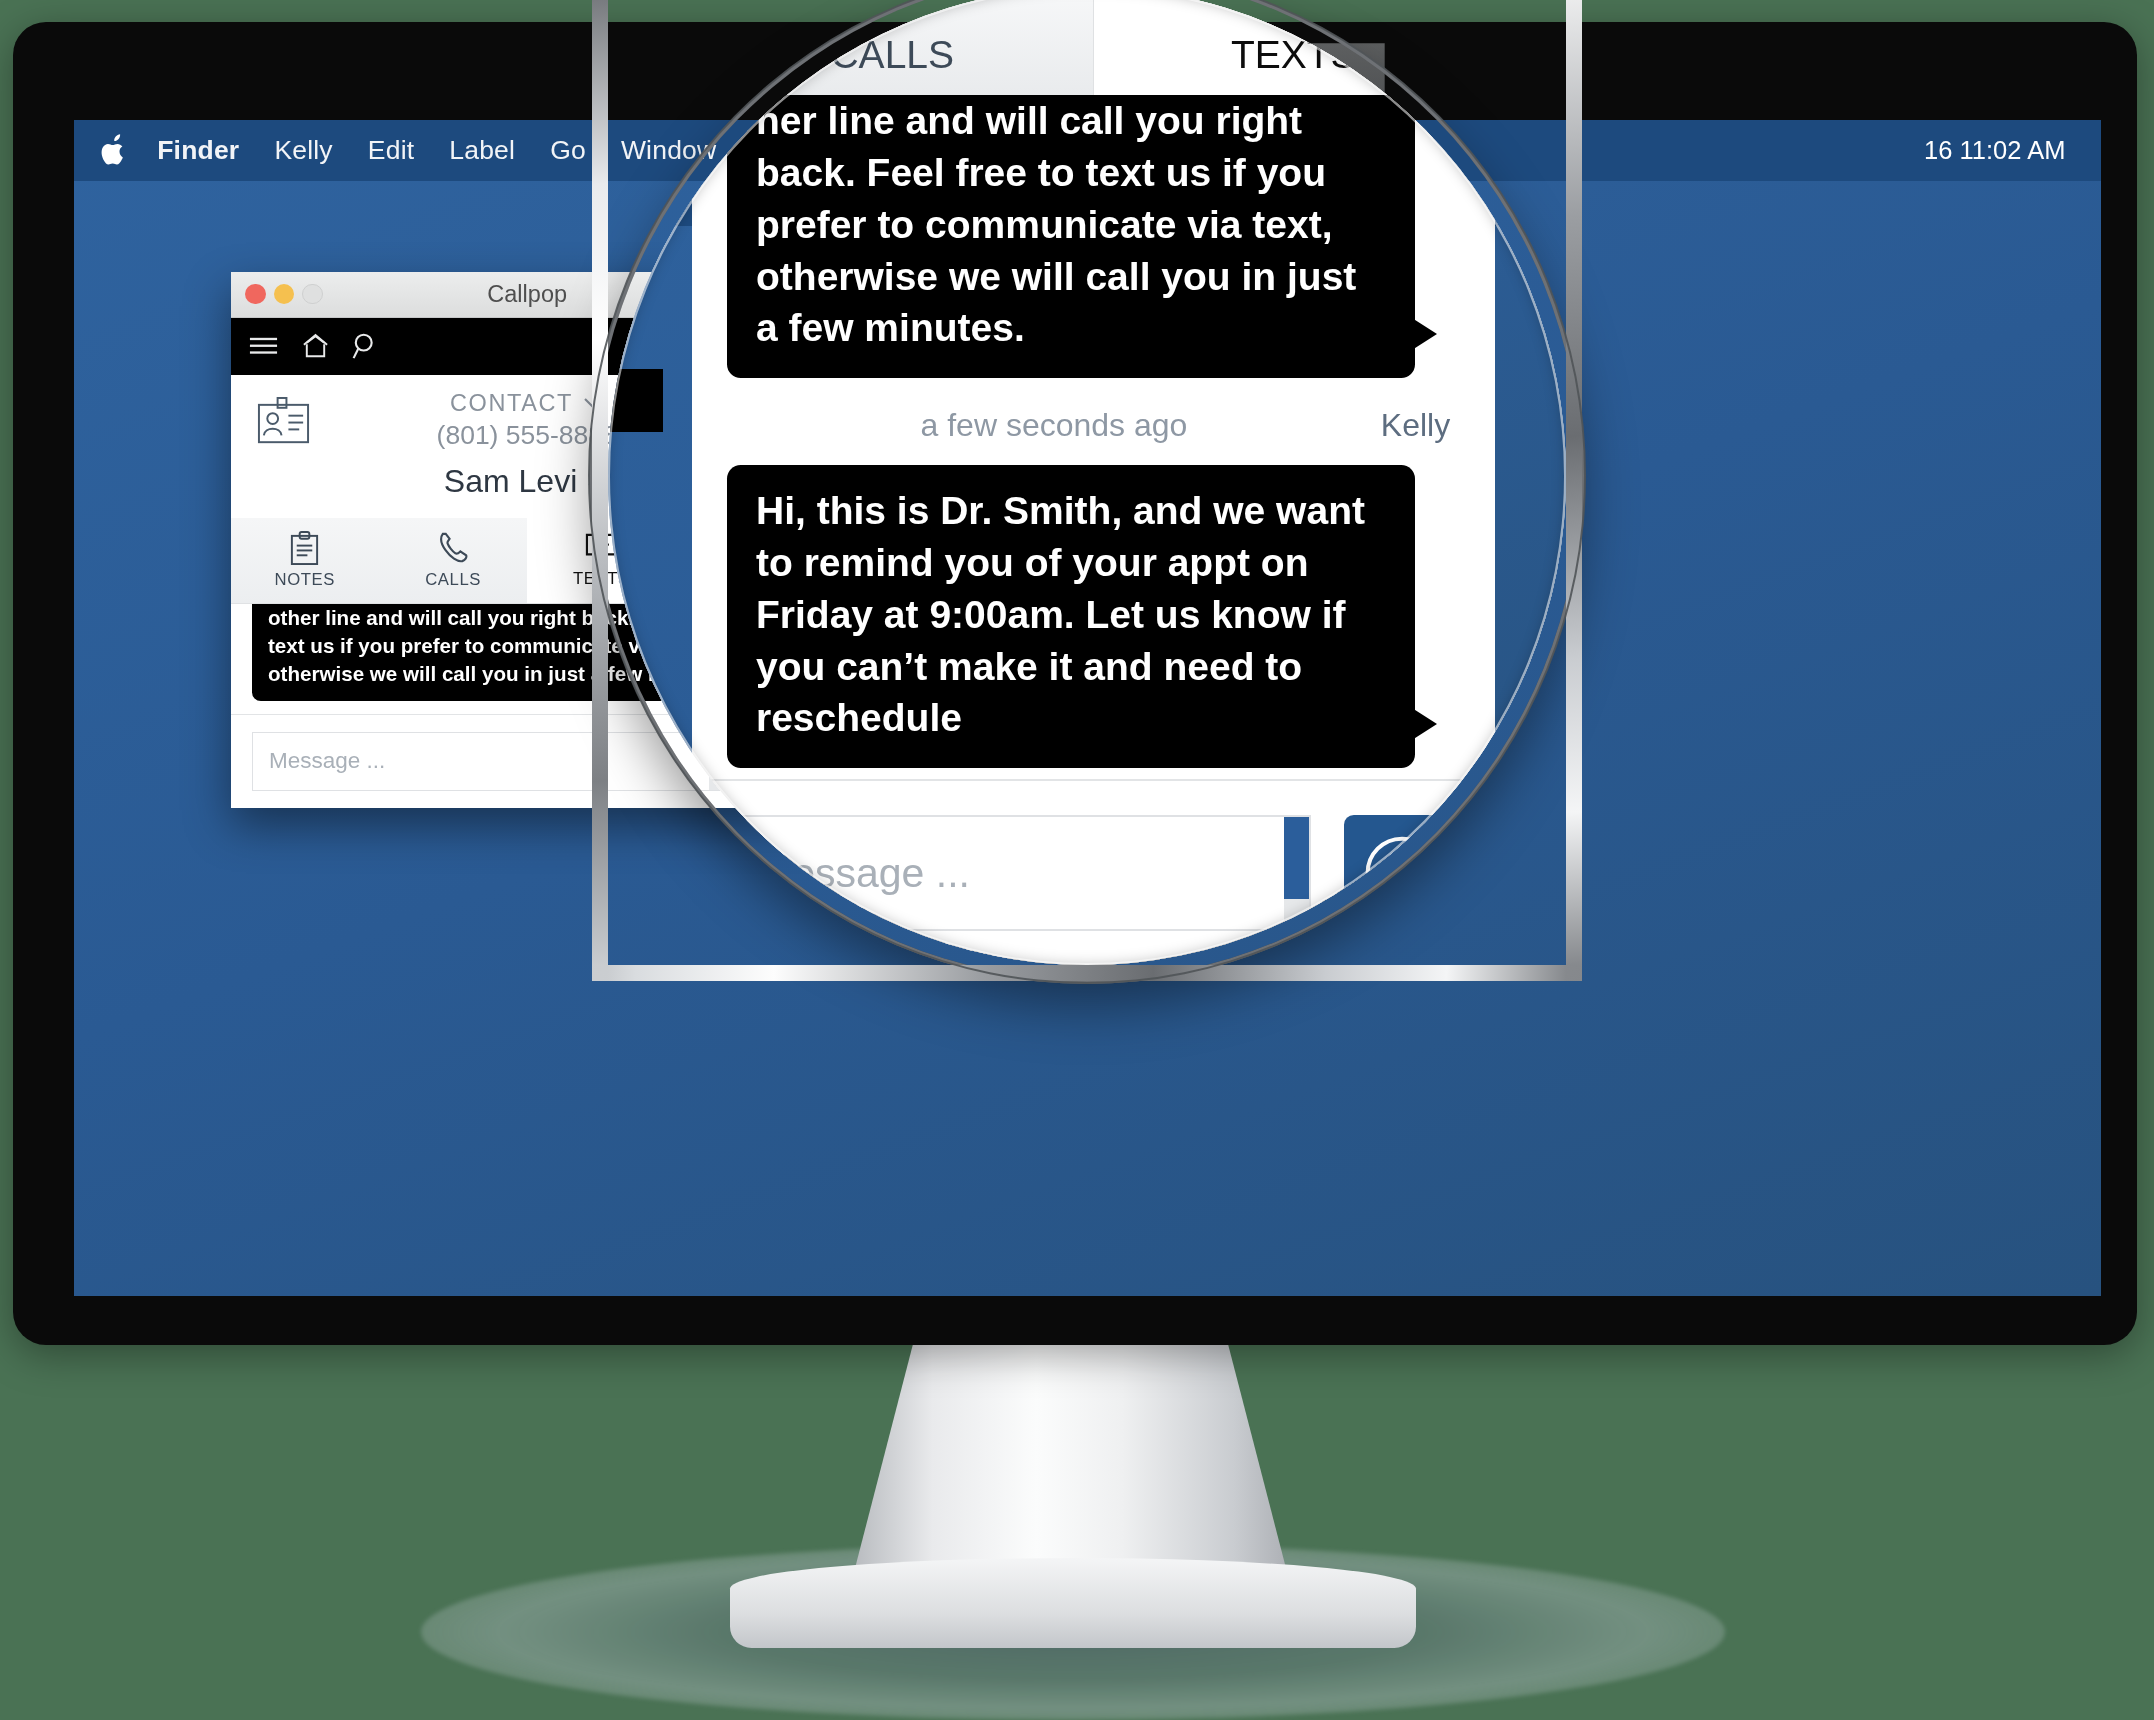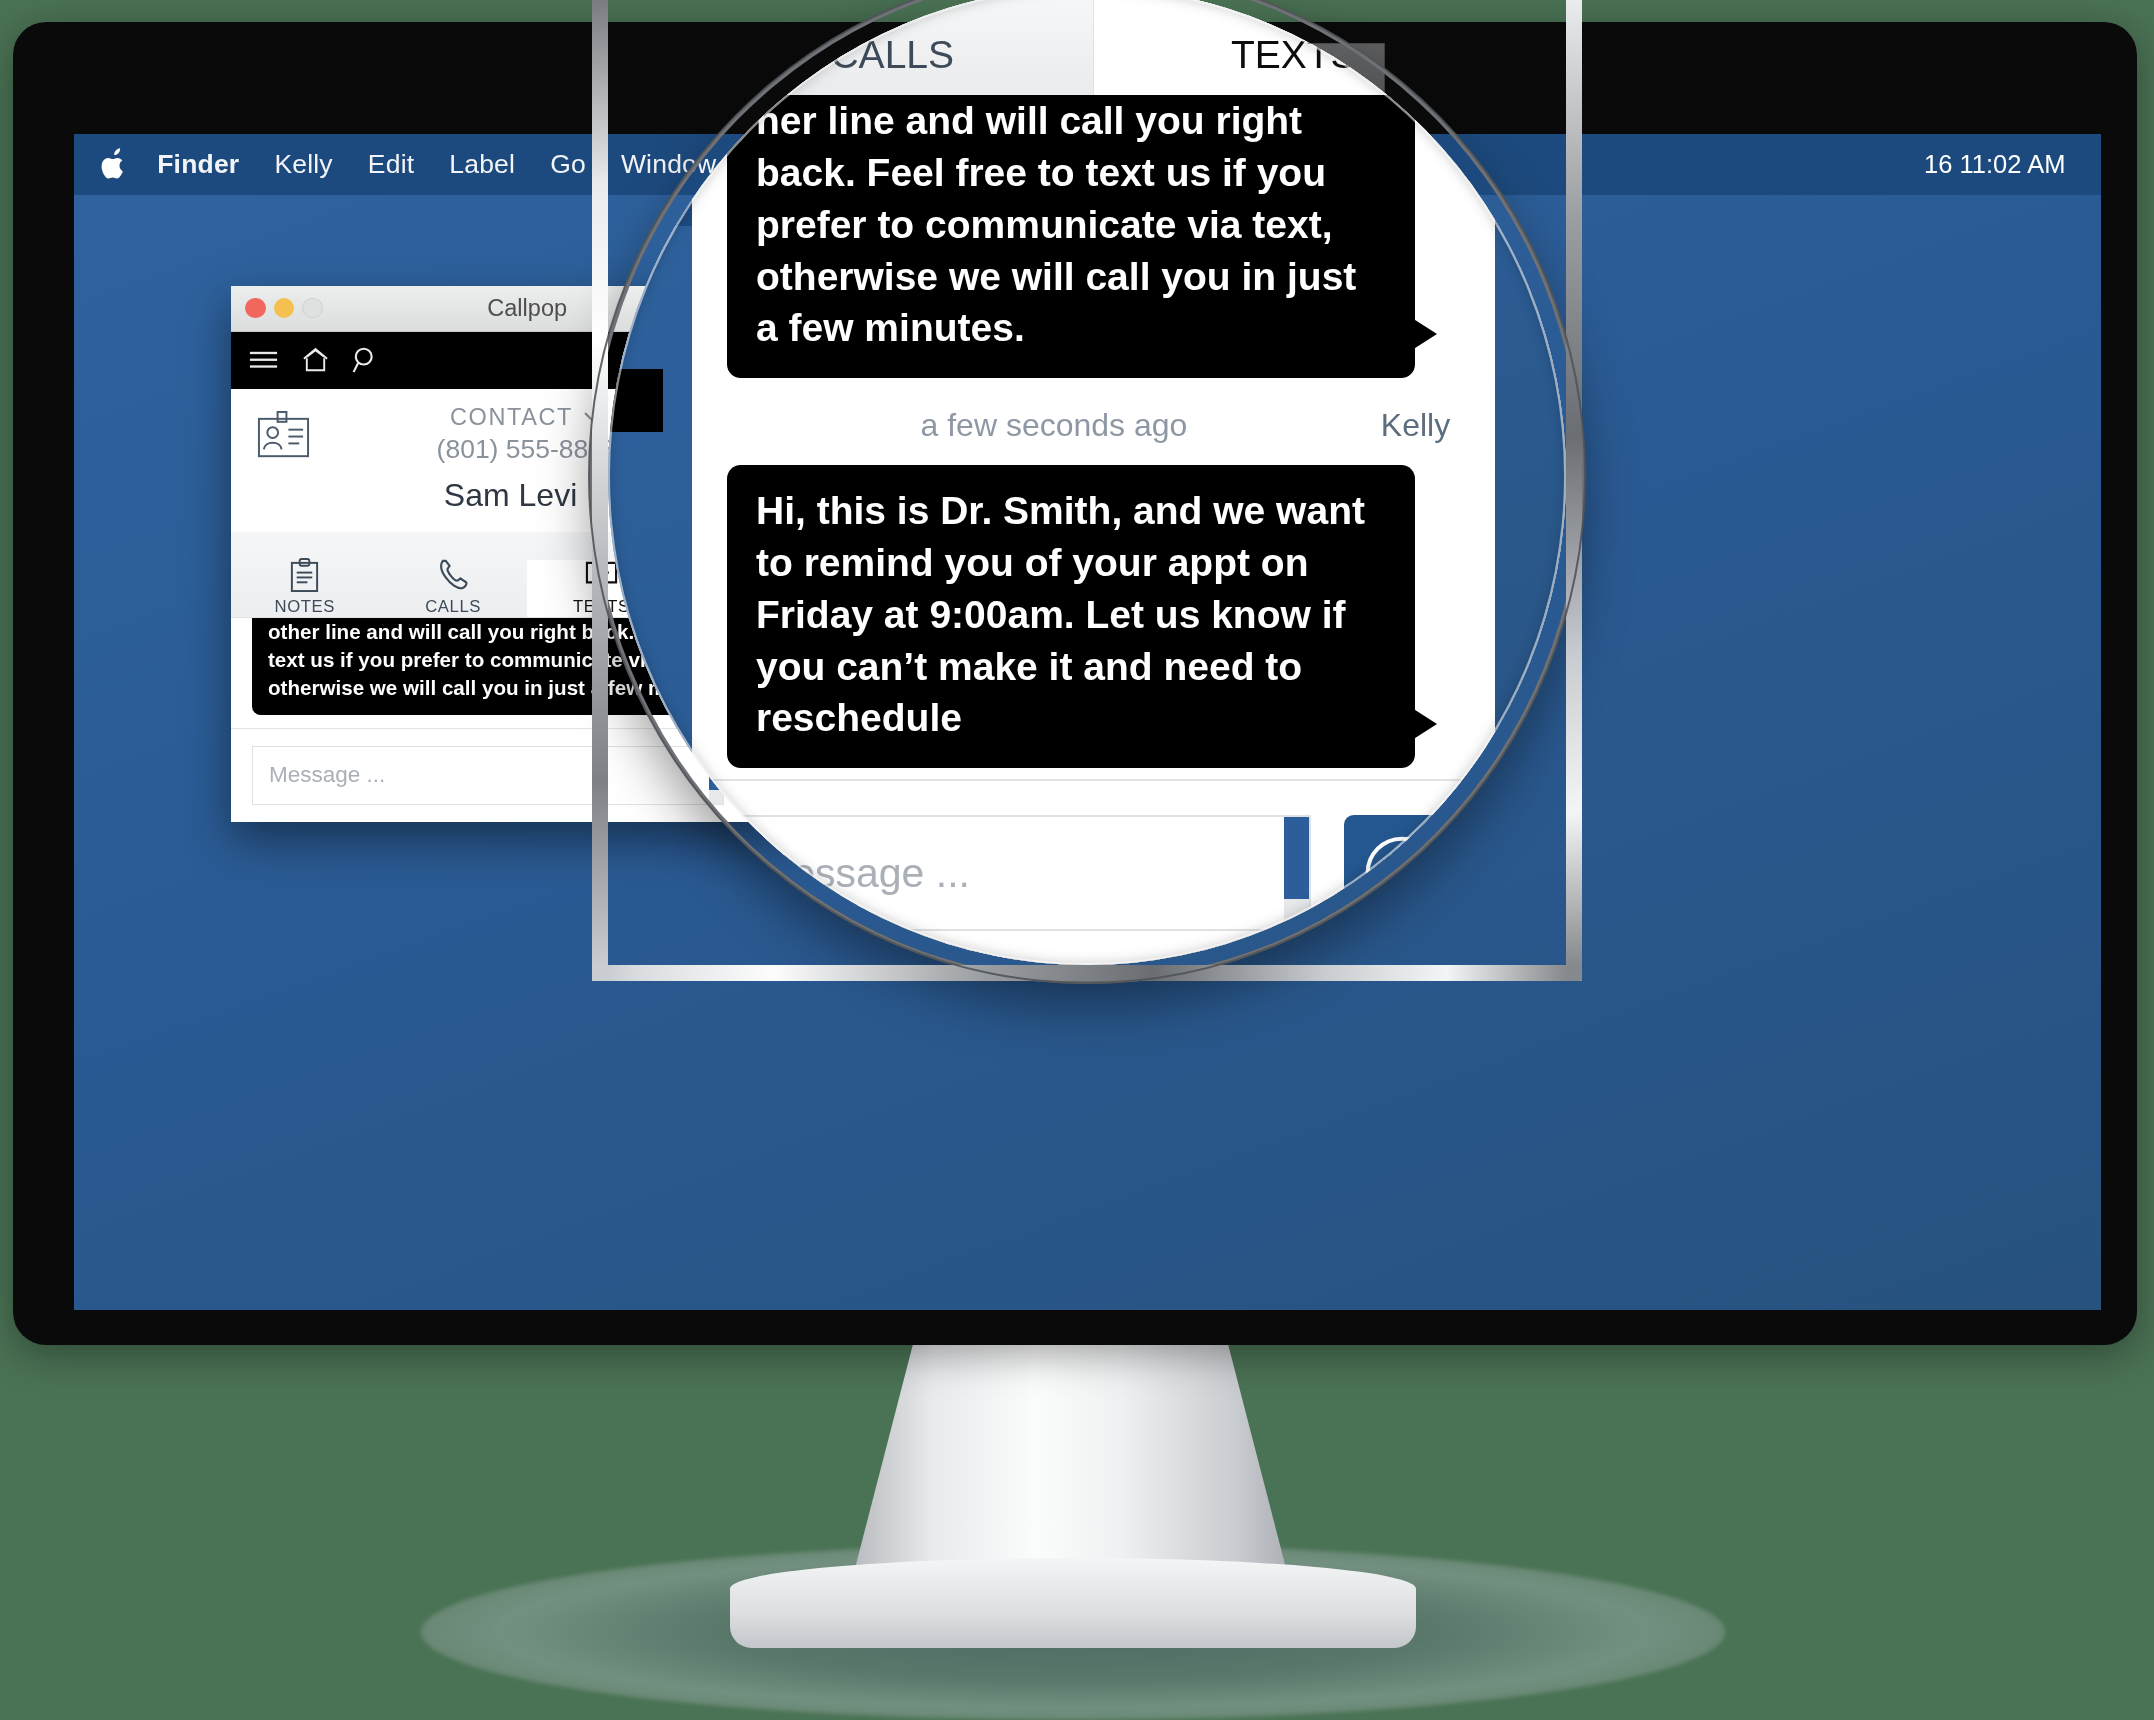--- a/index.html
+++ b/index.html
@@ -43,21 +43,21 @@
     width: 21.6px;
     height: 21.6px;
     border-radius: 50%;
     background: #3b3d3e;
   }
 
   
   #screen {
     position: absolute;
     left: 61px;
-    top: 112px;
+    top: 98px;
     width: 2027px;
     height: 1176px;
     background: #2b5e9b;
     overflow: hidden;
   }
   #desktop-bg {
     position: absolute;
     inset: 0;
     background: linear-gradient(160deg, #2f639f 0%, #2a5a93 48%, #27527f 100%);
   }
@@ -174,21 +174,20 @@
     border: 1.4px solid #9aa2ab; display: block;
   }
 
   
   #tabbar {
     height: 86px;
     display: flex;
     background: linear-gradient(180deg,#f5f6f7 0%, #eceef0 100%);
     border-bottom: 1px solid #e0e2e4;
     flex: 0 0 auto;
-    align-items: flex-end;
   }
   .tab {
     flex: 1;
     display: flex; flex-direction: column;
     align-items: center; justify-content: center;
     gap: 3.9px;
     font-size: 16.7px;
     letter-spacing: 0.6px;
     color: #3d4a58;
   }

